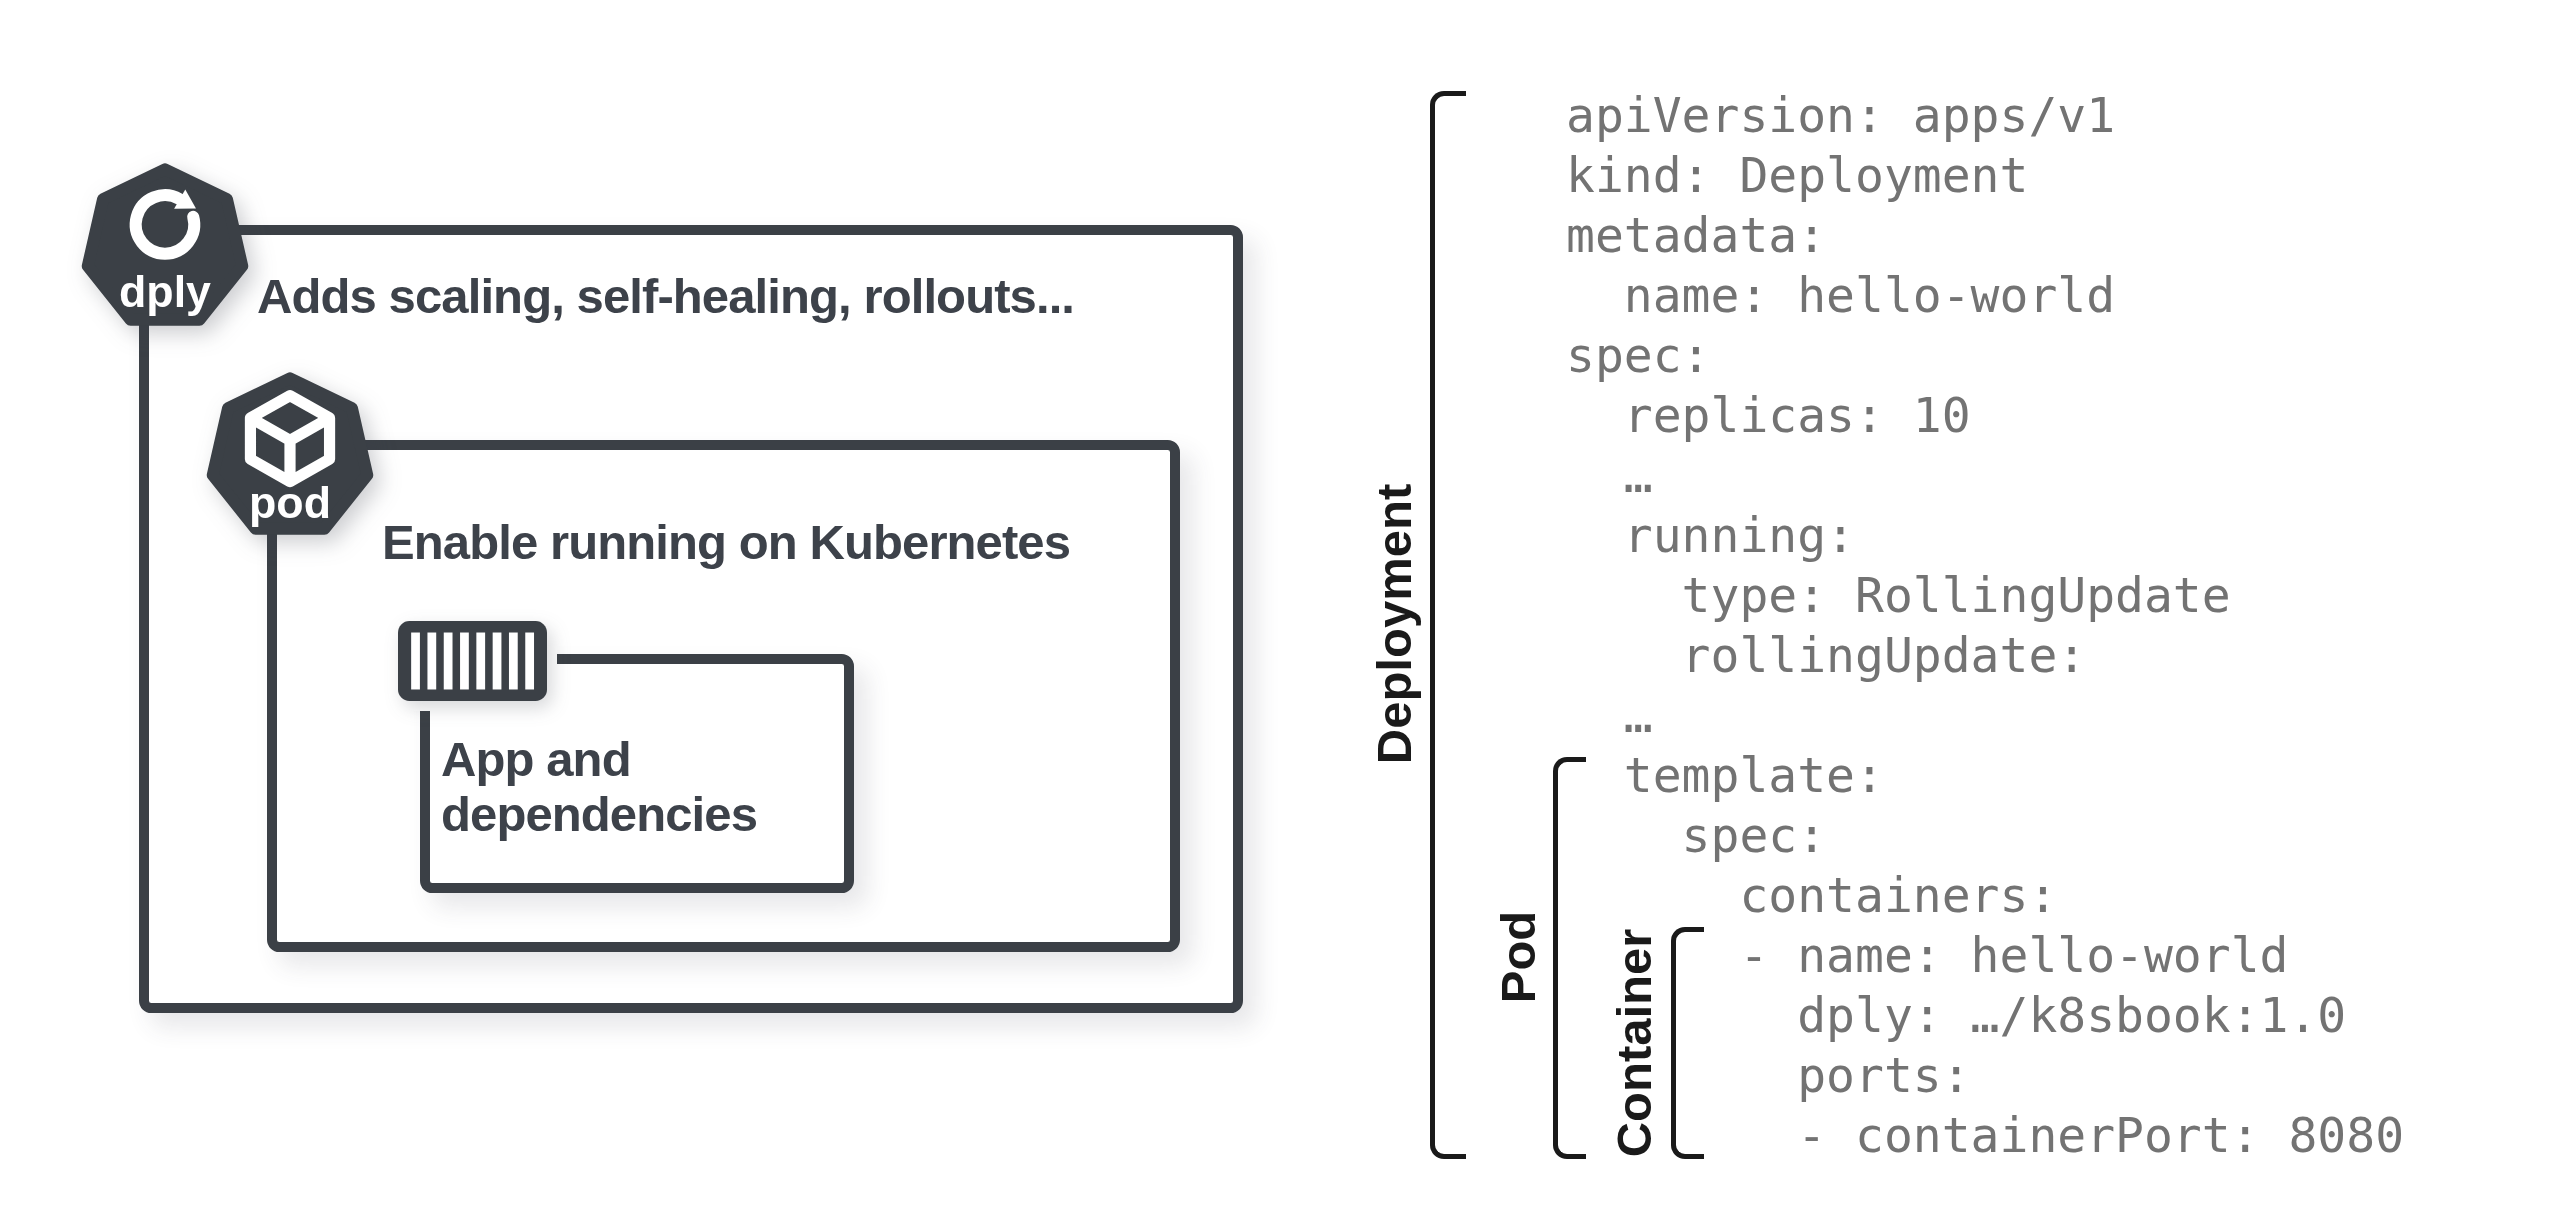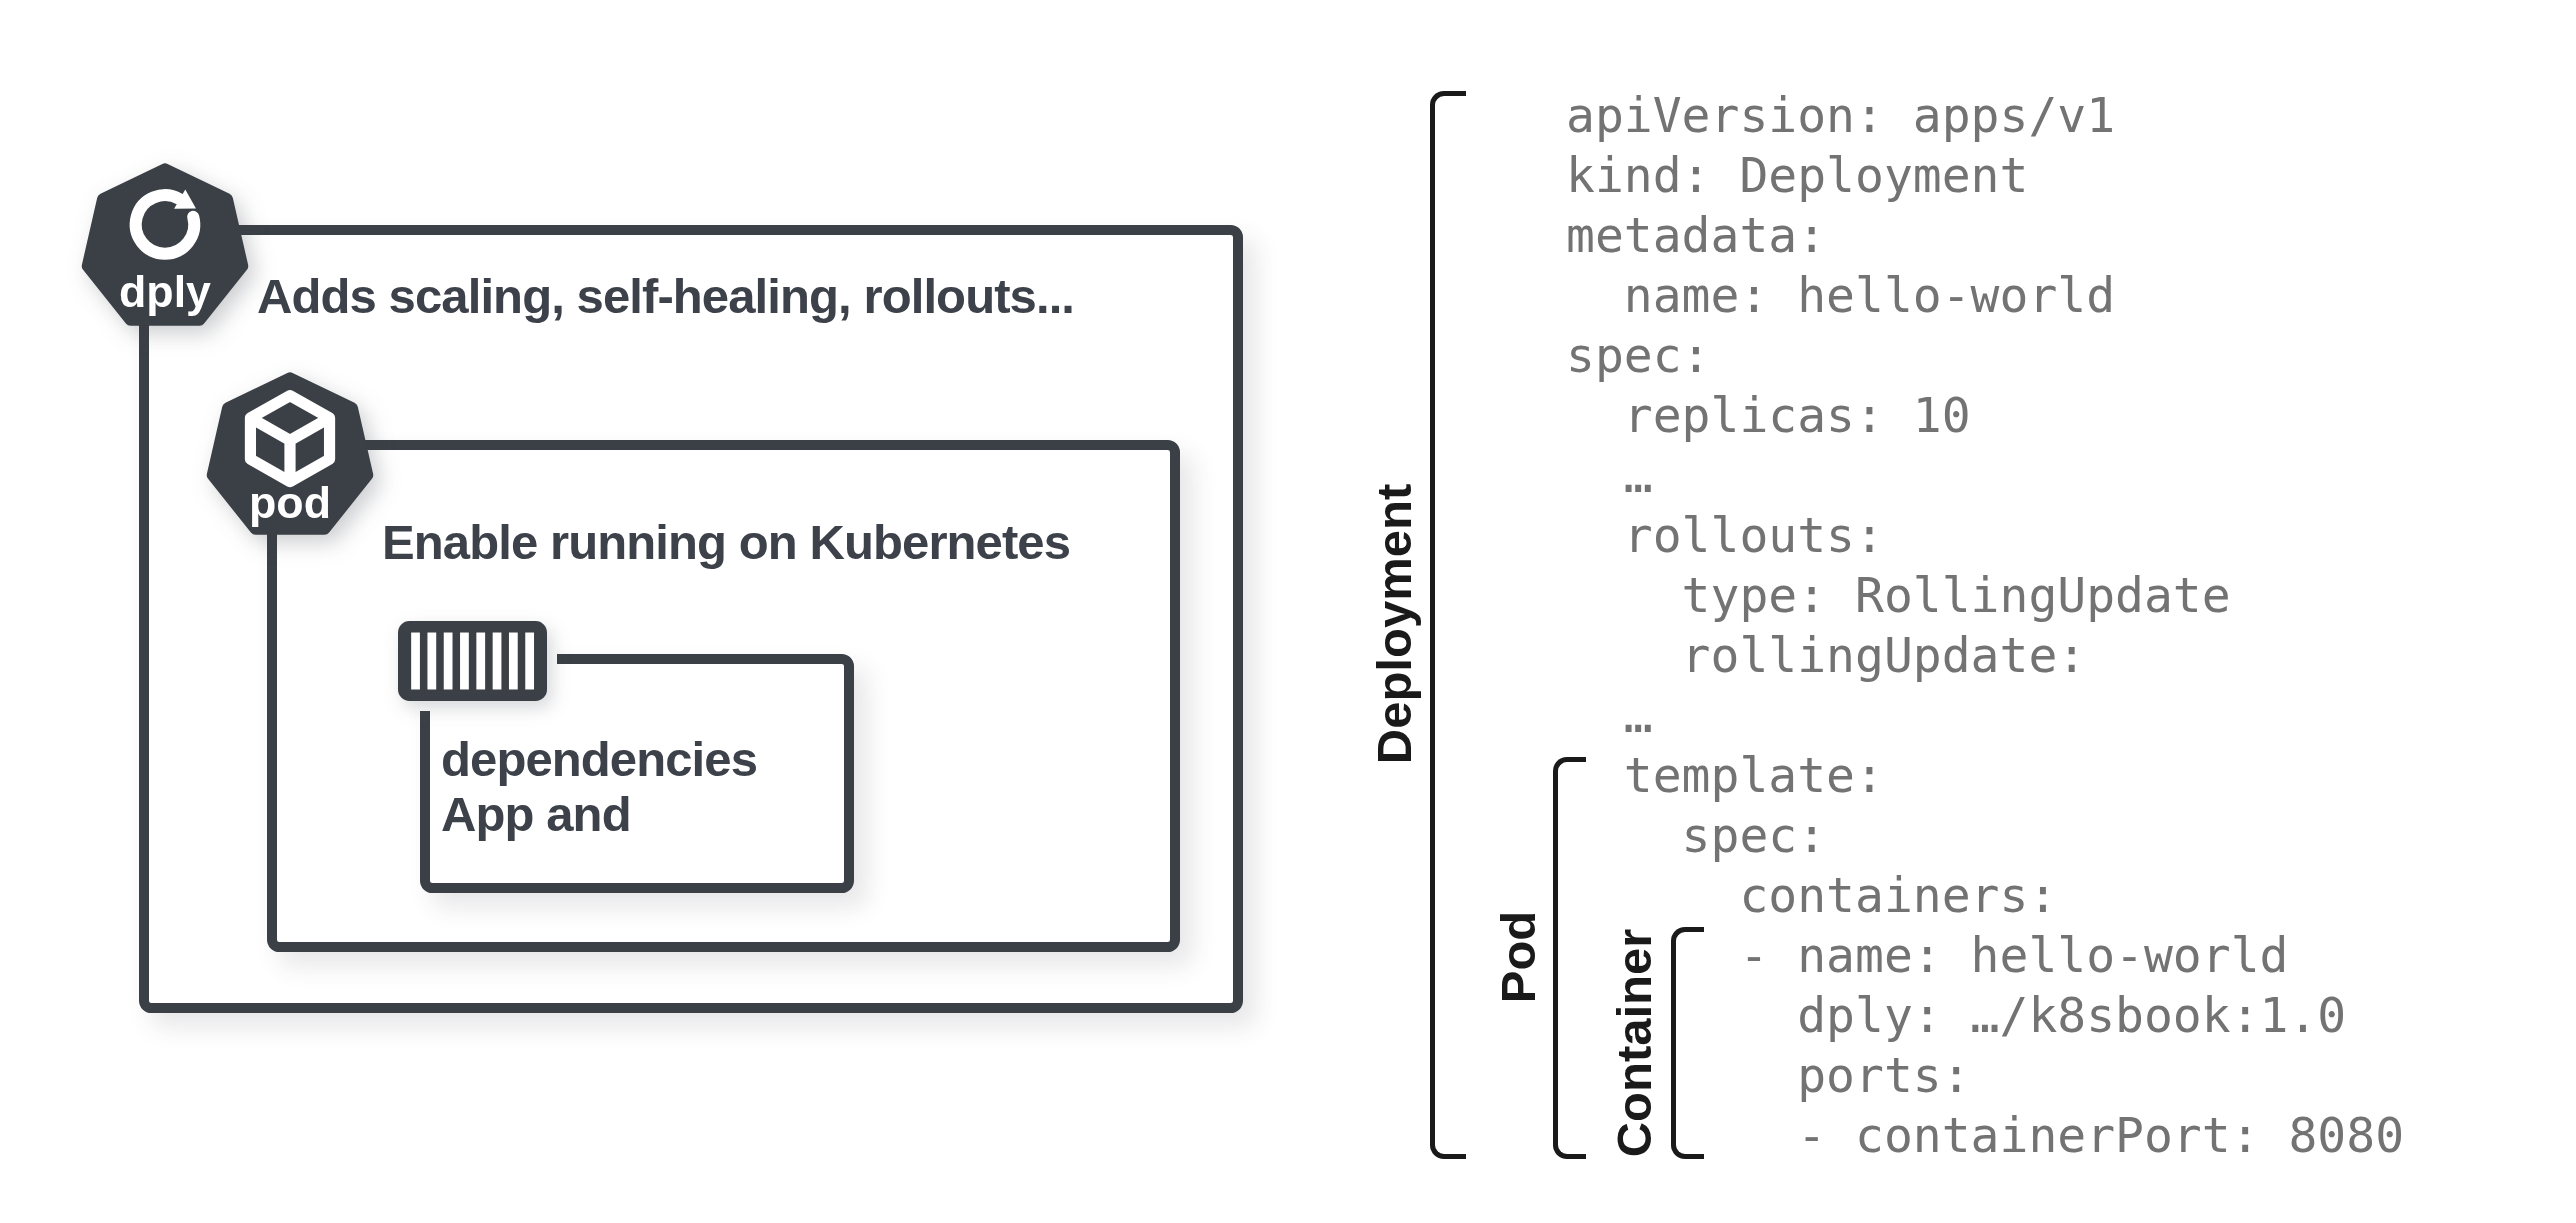--- a/index.html
+++ b/index.html
@@ -54,22 +54,22 @@
 <div class="canvas">
 
   <div>
     <div class="box deploy-box"></div>
     <div class="box pod-box"></div>
     <div class="box app-box"></div>
 
     <div class="caption caption-deploy">Adds scaling, self-healing, rollouts...</div>
     <div class="caption caption-pod">Enable running on Kubernetes</div>
     <div class="caption caption-app">
+      <div>App and</div>
       <div>dependencies</div>
-      <div>App and</div>
     </div>
 
     <div class="hepta-icon dply-icon">
       <svg viewBox="0 0 100 100" xmlns="http://www.w3.org/2000/svg">
         <path d="M50 4 L86 21.3 L94.9 60.2 L70 91.4 L30 91.4 L5.1 60.2 L14 21.3 Z" fill="#3b4046" stroke="#3b4046" stroke-width="7" stroke-linejoin="round"></path>
         <path d="M66.4 31.6 A17 17 0 1 1 58.5 21.3" fill="none" stroke="#ffffff" stroke-width="7" stroke-linecap="round"></path>
         <polygon points="68,26.8 55.3,26.9 61.8,15.7" fill="#ffffff"></polygon>
         <text x="50" y="84" text-anchor="middle" font-size="26" font-weight="bold" fill="#ffffff">dply</text>
       </svg>
     </div>
@@ -110,21 +110,21 @@
     <div class="bracket-label label-container">Container</div>
 
     <div class="code-block">
       <div class="code-line">apiVersion: apps/v1</div>
       <div class="code-line">kind: Deployment</div>
       <div class="code-line">metadata:</div>
       <div class="code-line">  name: hello-world</div>
       <div class="code-line">spec:</div>
       <div class="code-line">  replicas: 10</div>
       <div class="code-line">  …</div>
-      <div class="code-line">  rollouts:</div>
+      <div class="code-line">  running:</div>
       <div class="code-line">    type: RollingUpdate</div>
       <div class="code-line">    rollingUpdate:</div>
       <div class="code-line">  …</div>
       <div class="code-line">  template:</div>
       <div class="code-line">    spec:</div>
       <div class="code-line">      containers:</div>
       <div class="code-line">      - name: hello-world</div>
       <div class="code-line">        dply: …/k8sbook:1.0</div>
       <div class="code-line">        ports:</div>
       <div class="code-line">        - containerPort: 8080</div>

